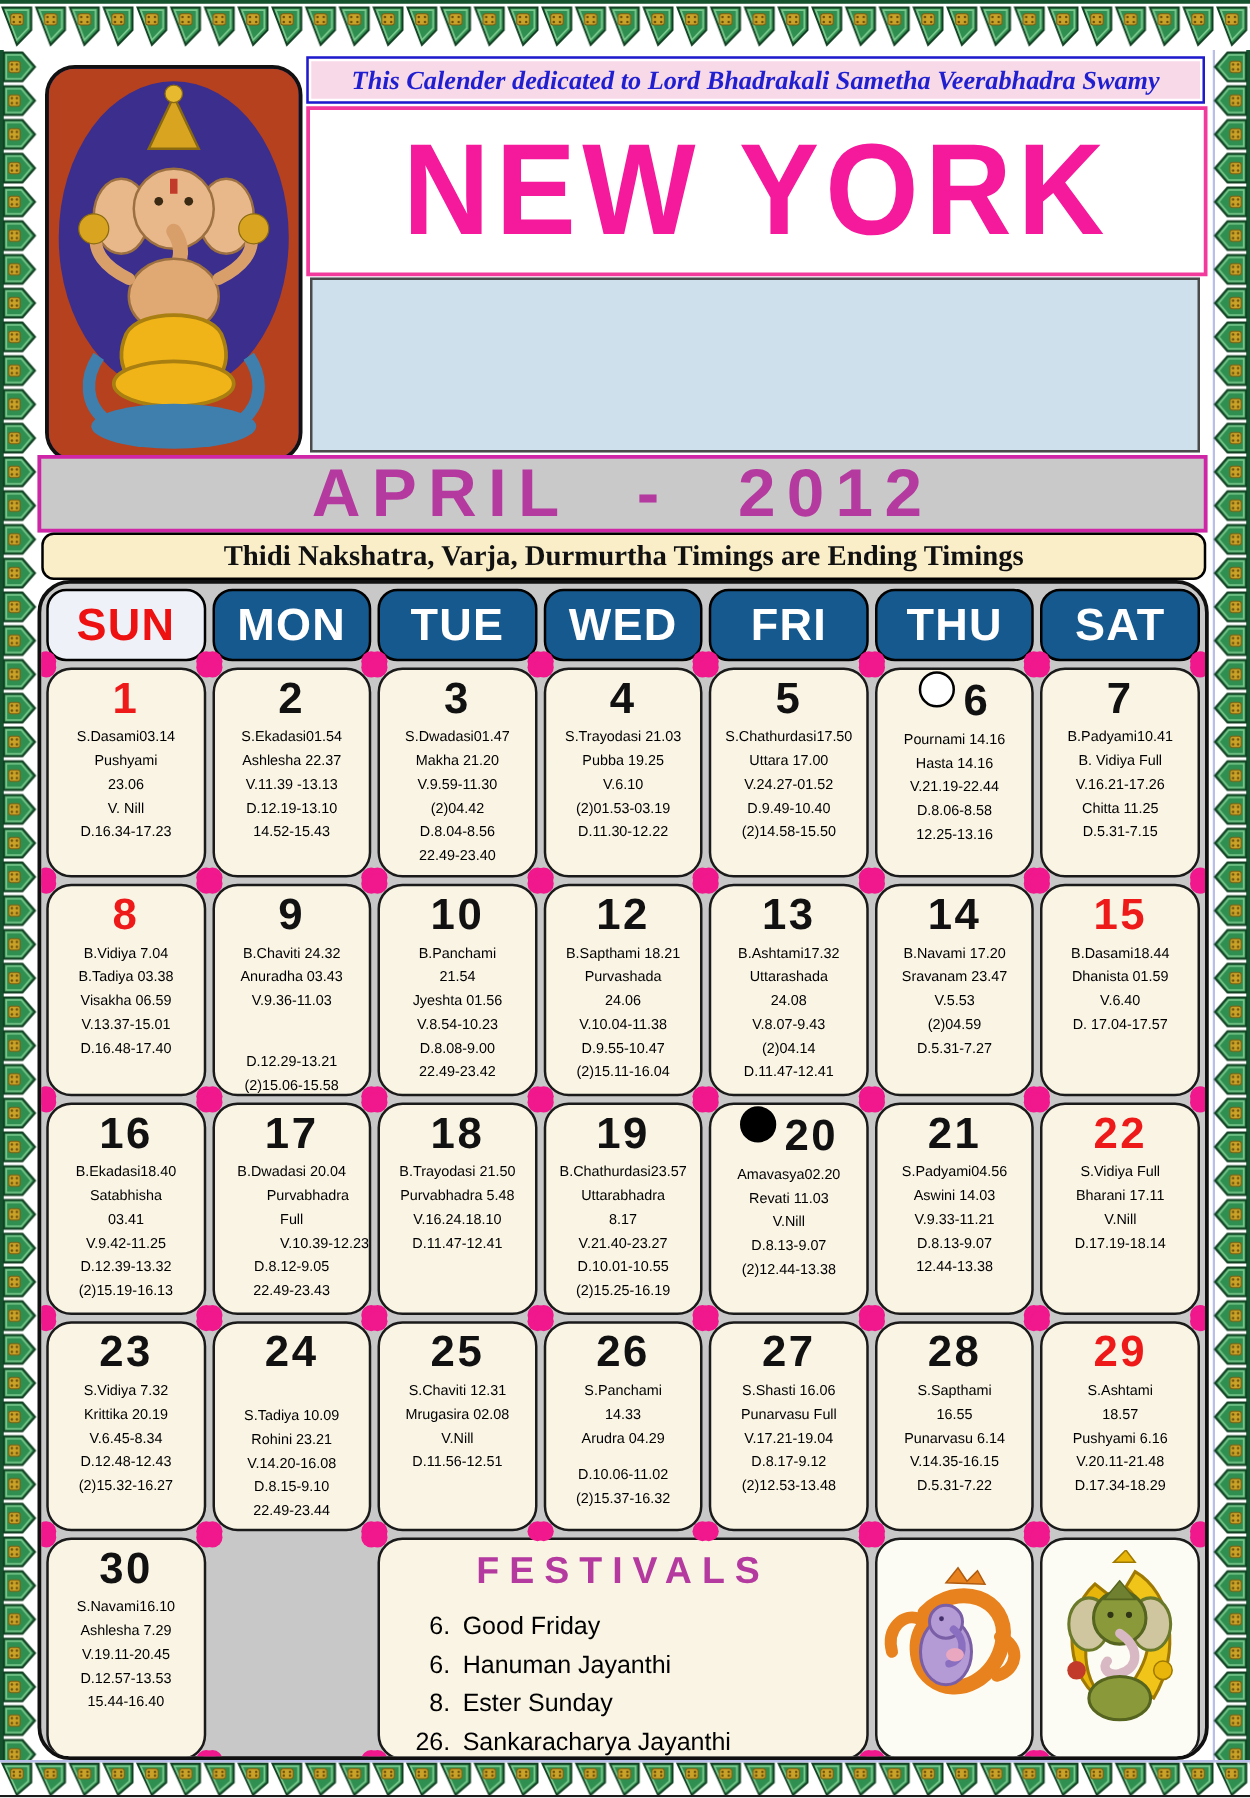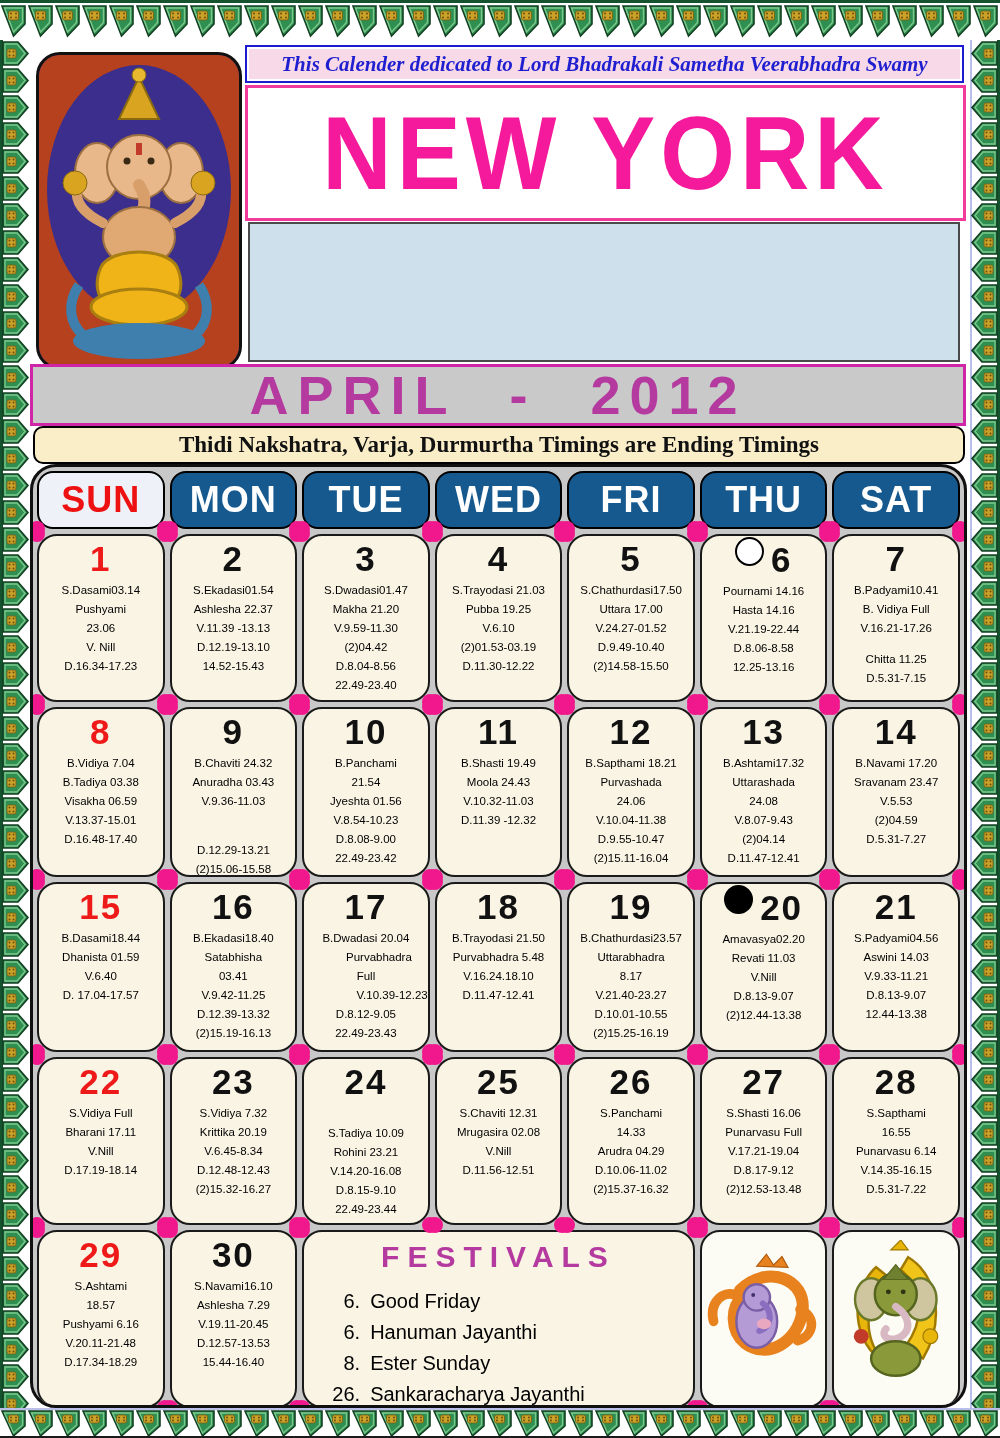--- a/index.html
+++ b/index.html
@@ -232,21 +232,21 @@
         <span class="ln" style="font-size: 11.5px;">Hasta 14.16</span>
         <span class="ln" style="font-size: 11.5px;">V.21.19-22.44</span>
         <span class="ln" style="font-size: 11.5px;">D.8.06-8.58</span>
         <span class="ln" style="font-size: 11.5px;">12.25-13.16</span>
       </div>
       <div class="cell">
         <div class="num">7</div>
         <span class="ln" style="font-size: 11.5px;">B.Padyami10.41</span>
         <span class="ln" style="font-size: 11.5px;">B. Vidiya Full</span>
         <span class="ln" style="font-size: 11.5px;">V.16.21-17.26</span>
-        <span class="ln" style="font-size: 11.5px; margin-top: 12px;">Chitta 11.25</span>
+        <span class="ln" style="font-size: 11.5px;">Chitta 11.25</span>
         <span class="ln" style="font-size: 11.5px;">D.5.31-7.15</span>
       </div>
       <div class="cell">
         <div class="num red">8</div>
         <span class="ln" style="font-size: 11.5px;">B.Vidiya 7.04</span>
         <span class="ln" style="font-size: 11.5px;">B.Tadiya 03.38</span>
         <span class="ln" style="font-size: 11.5px;">Visakha 06.59</span>
         <span class="ln" style="font-size: 11.5px;">V.13.37-15.01</span>
         <span class="ln" style="font-size: 11.5px;">D.16.48-17.40</span>
       </div>
@@ -261,27 +261,20 @@
       <div class="cell">
         <div class="num">10</div>
         <span class="ln" style="font-size: 11.5px;">B.Panchami</span>
         <span class="ln" style="font-size: 11.5px;">21.54</span>
         <span class="ln" style="font-size: 11.5px;">Jyeshta 01.56</span>
         <span class="ln" style="font-size: 11.5px;">V.8.54-10.23</span>
         <span class="ln" style="font-size: 11.5px;">D.8.08-9.00</span>
         <span class="ln" style="font-size: 11.5px;">22.49-23.42</span>
       </div>
       <div class="cell">
-        <div class="num">11</div>
-        <span class="ln" style="font-size: 11.5px;">B.Shasti 19.49</span>
-        <span class="ln" style="font-size: 11.5px;">Moola 24.43</span>
-        <span class="ln" style="font-size: 11.5px;">V.10.32-11.03</span>
-        <span class="ln" style="font-size: 11.5px;">D.11.39 -12.32</span>
-      </div>
-      <div class="cell">
         <div class="num">12</div>
         <span class="ln" style="font-size: 11.5px;">B.Sapthami 18.21</span>
         <span class="ln" style="font-size: 11.5px;">Purvashada</span>
         <span class="ln" style="font-size: 11.5px;">24.06</span>
         <span class="ln" style="font-size: 11.5px;">V.10.04-11.38</span>
         <span class="ln" style="font-size: 11.5px;">D.9.55-10.47</span>
         <span class="ln" style="font-size: 11.5px;">(2)15.11-16.04</span>
       </div>
       <div class="cell">
         <div class="num">13</div>
@@ -385,21 +378,21 @@
         <span class="ln" style="font-size: 11.5px;">S.Chaviti 12.31</span>
         <span class="ln" style="font-size: 11.5px;">Mrugasira 02.08</span>
         <span class="ln" style="font-size: 11.5px;">V.Nill</span>
         <span class="ln" style="font-size: 11.5px;">D.11.56-12.51</span>
       </div>
       <div class="cell">
         <div class="num">26</div>
         <span class="ln" style="font-size: 11.5px;">S.Panchami</span>
         <span class="ln" style="font-size: 11.5px;">14.33</span>
         <span class="ln" style="font-size: 11.5px;">Arudra 04.29</span>
-        <span class="ln" style="font-size: 11.5px;">D.10.06-11.02</span>
+        <span class="ln" style="font-size: 11.5px; margin-top: 10px;">D.10.06-11.02</span>
         <span class="ln" style="font-size: 11.5px;">(2)15.37-16.32</span>
       </div>
       <div class="cell">
         <div class="num">27</div>
         <span class="ln" style="font-size: 11.5px;">S.Shasti 16.06</span>
         <span class="ln" style="font-size: 11.5px;">Punarvasu Full</span>
         <span class="ln" style="font-size: 11.5px;">V.17.21-19.04</span>
         <span class="ln" style="font-size: 11.5px;">D.8.17-9.12</span>
         <span class="ln" style="font-size: 11.5px;">(2)12.53-13.48</span>
       </div>

